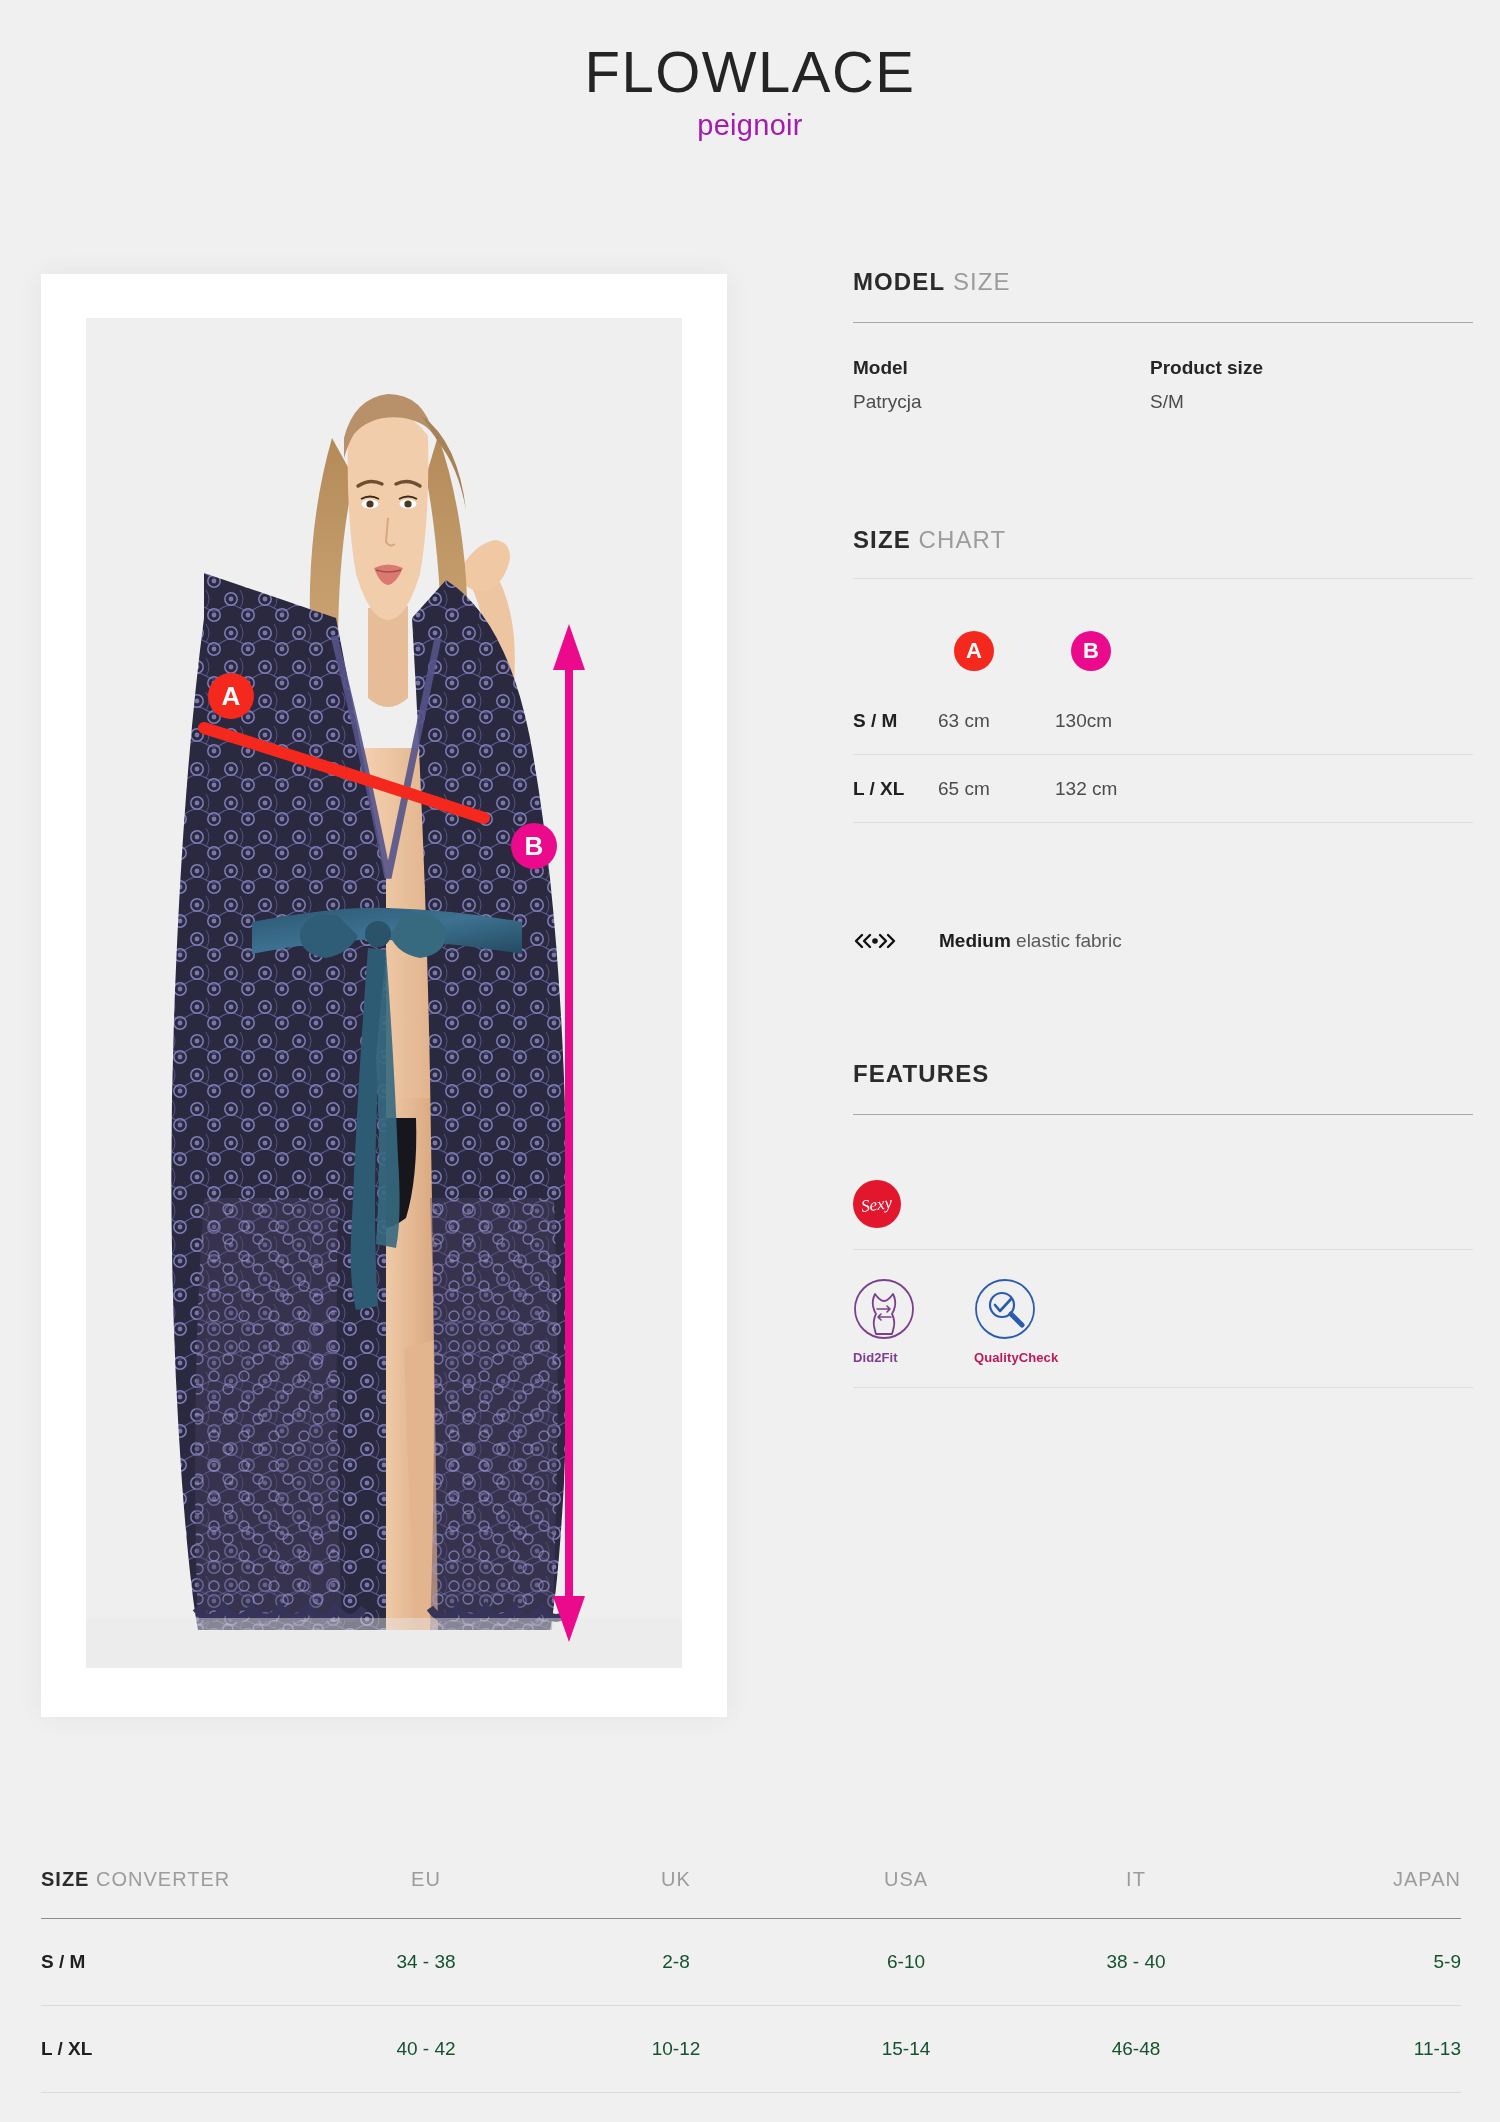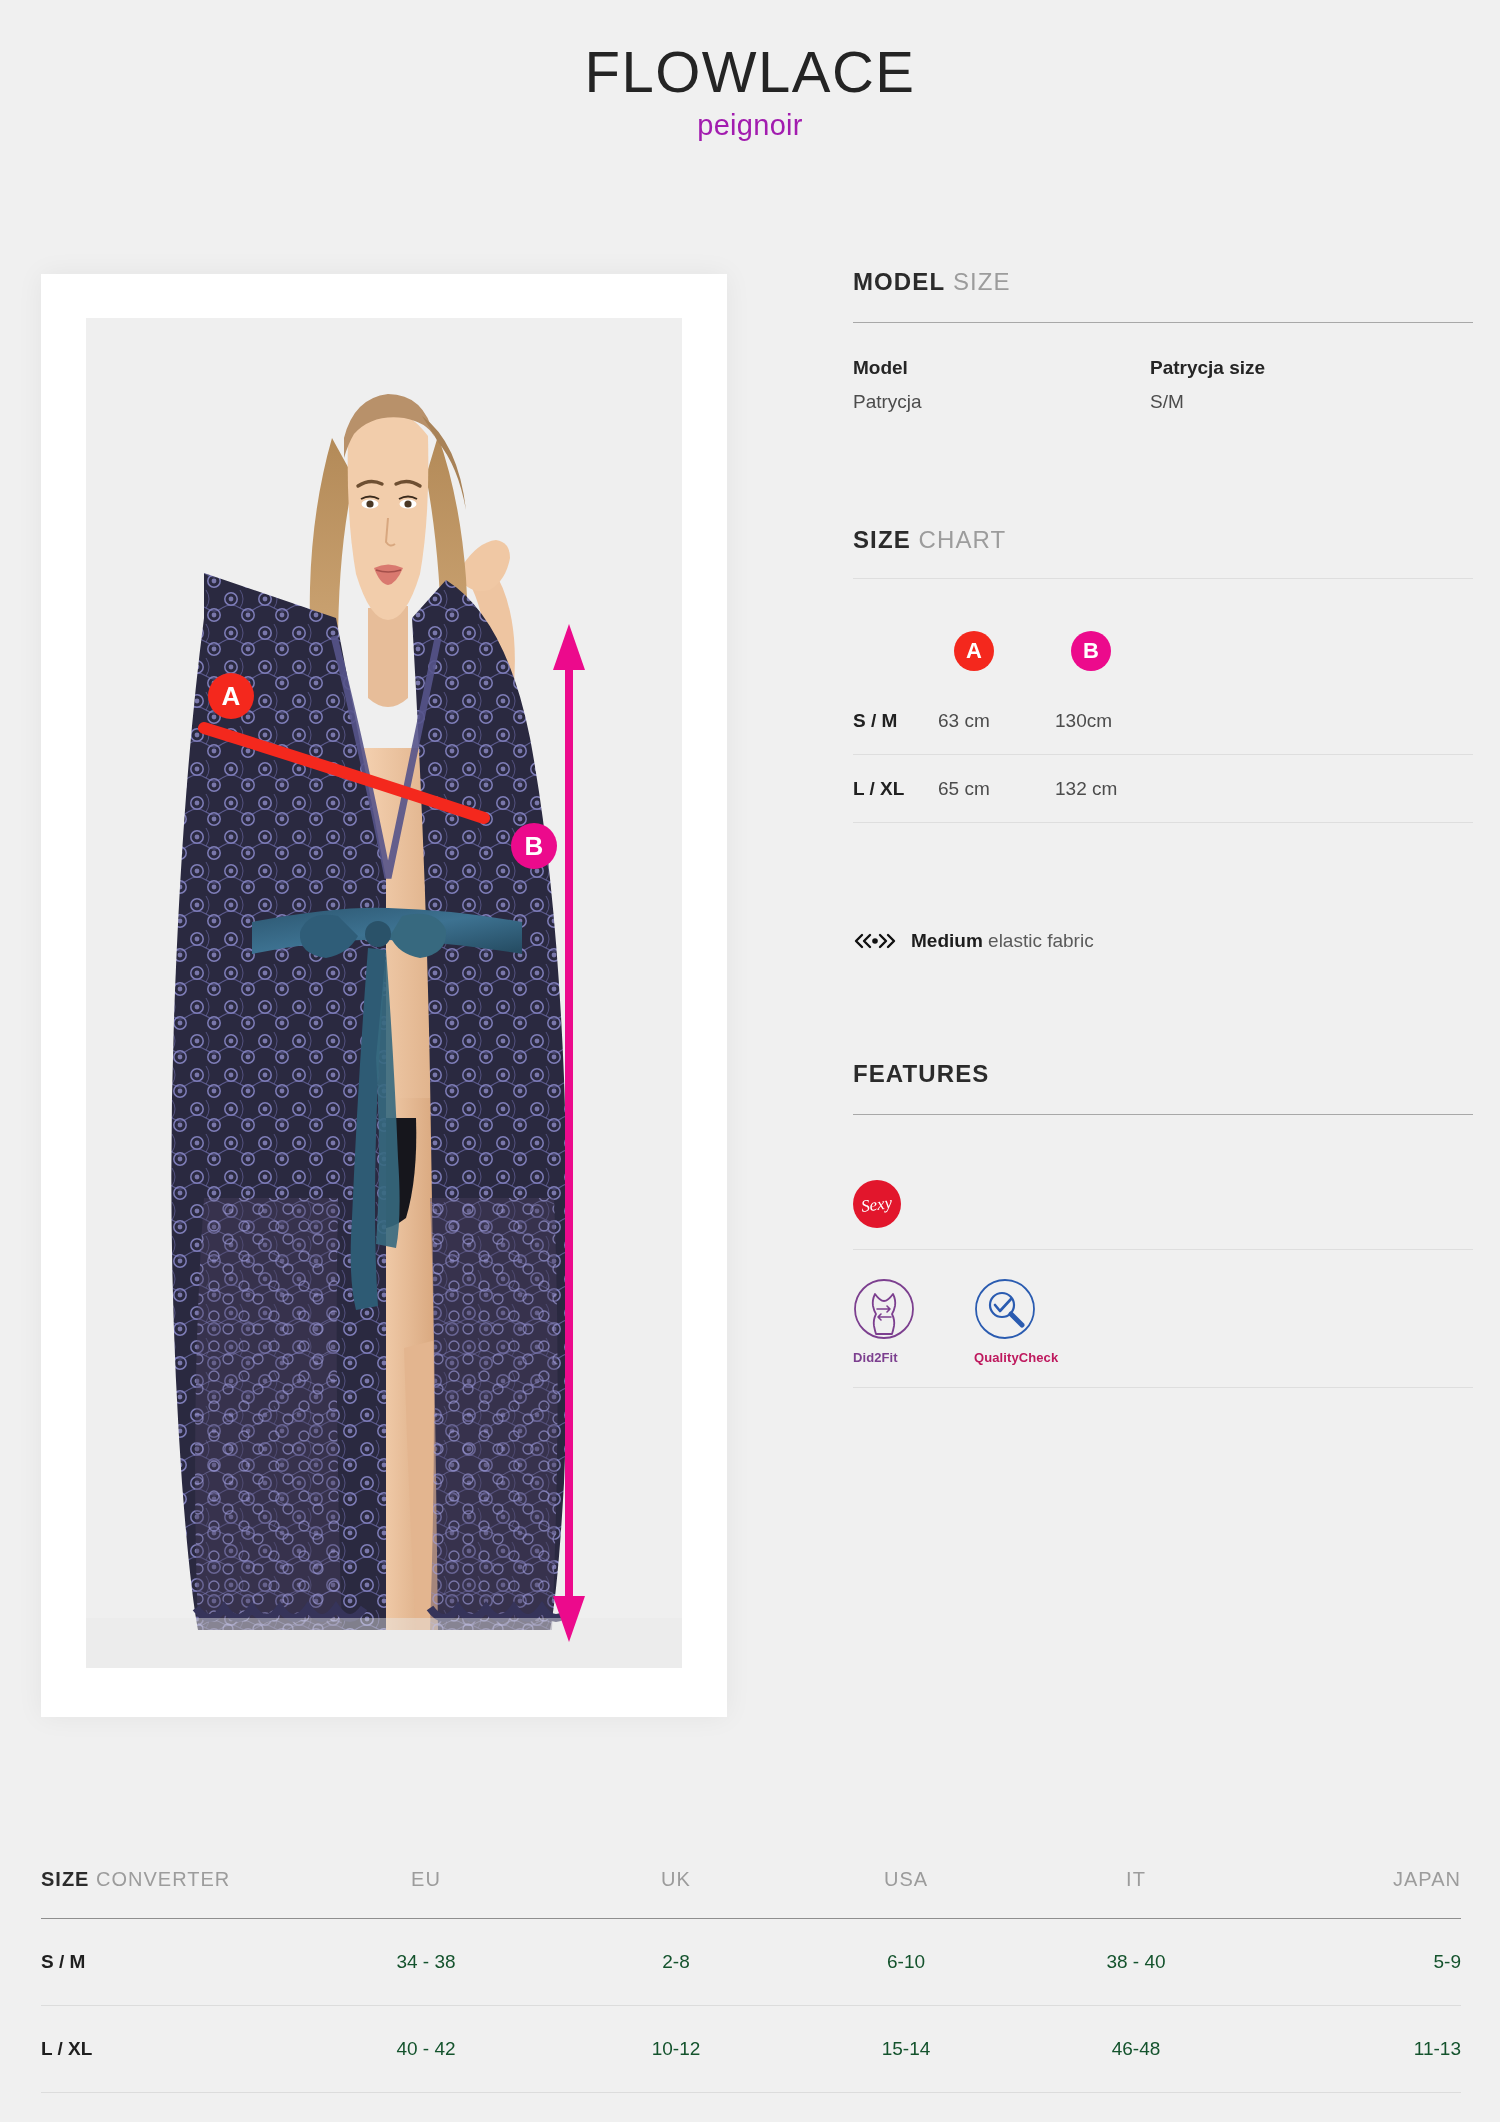--- a/index.html
+++ b/index.html
@@ -167,20 +167,21 @@
     color: #212121;
   }
   .sc-sep td { padding: 0; }
 
   
   .elastic-row {
     margin-top: 107px;
     display: flex;
     align-items: center;
     font-size: 19px;
+    gap: 28px;
   }
   .elastic-icon {
     width: 58px;
     display: flex;
     align-items: center;
     color: #111;
   }
   .elastic-txt { color: #5a5a5a; }
   .elastic-txt b { color: #1d1d1d; }
 
@@ -426,21 +427,21 @@
     <div class="sec-head"><b>MODEL</b>
       <span>SIZE</span>
     </div>
     <div class="rule"></div>
     <div class="model-block">
       <div class="model-cell c1">
         <div class="model-lbl">Model</div>
         <div class="model-val">Patrycja</div>
       </div>
       <div class="model-cell">
-        <div class="model-lbl">Patrycja size</div>
+        <div class="model-lbl">Product size</div>
         <div class="model-val">S/M</div>
       </div>
     </div>
   </div>
 
   <div class="sizechart">
     <div class="sec-head"><b>SIZE</b>
       <span>CHART</span>
     </div>
     <div class="rule-light" style="margin-top:24px"></div>

